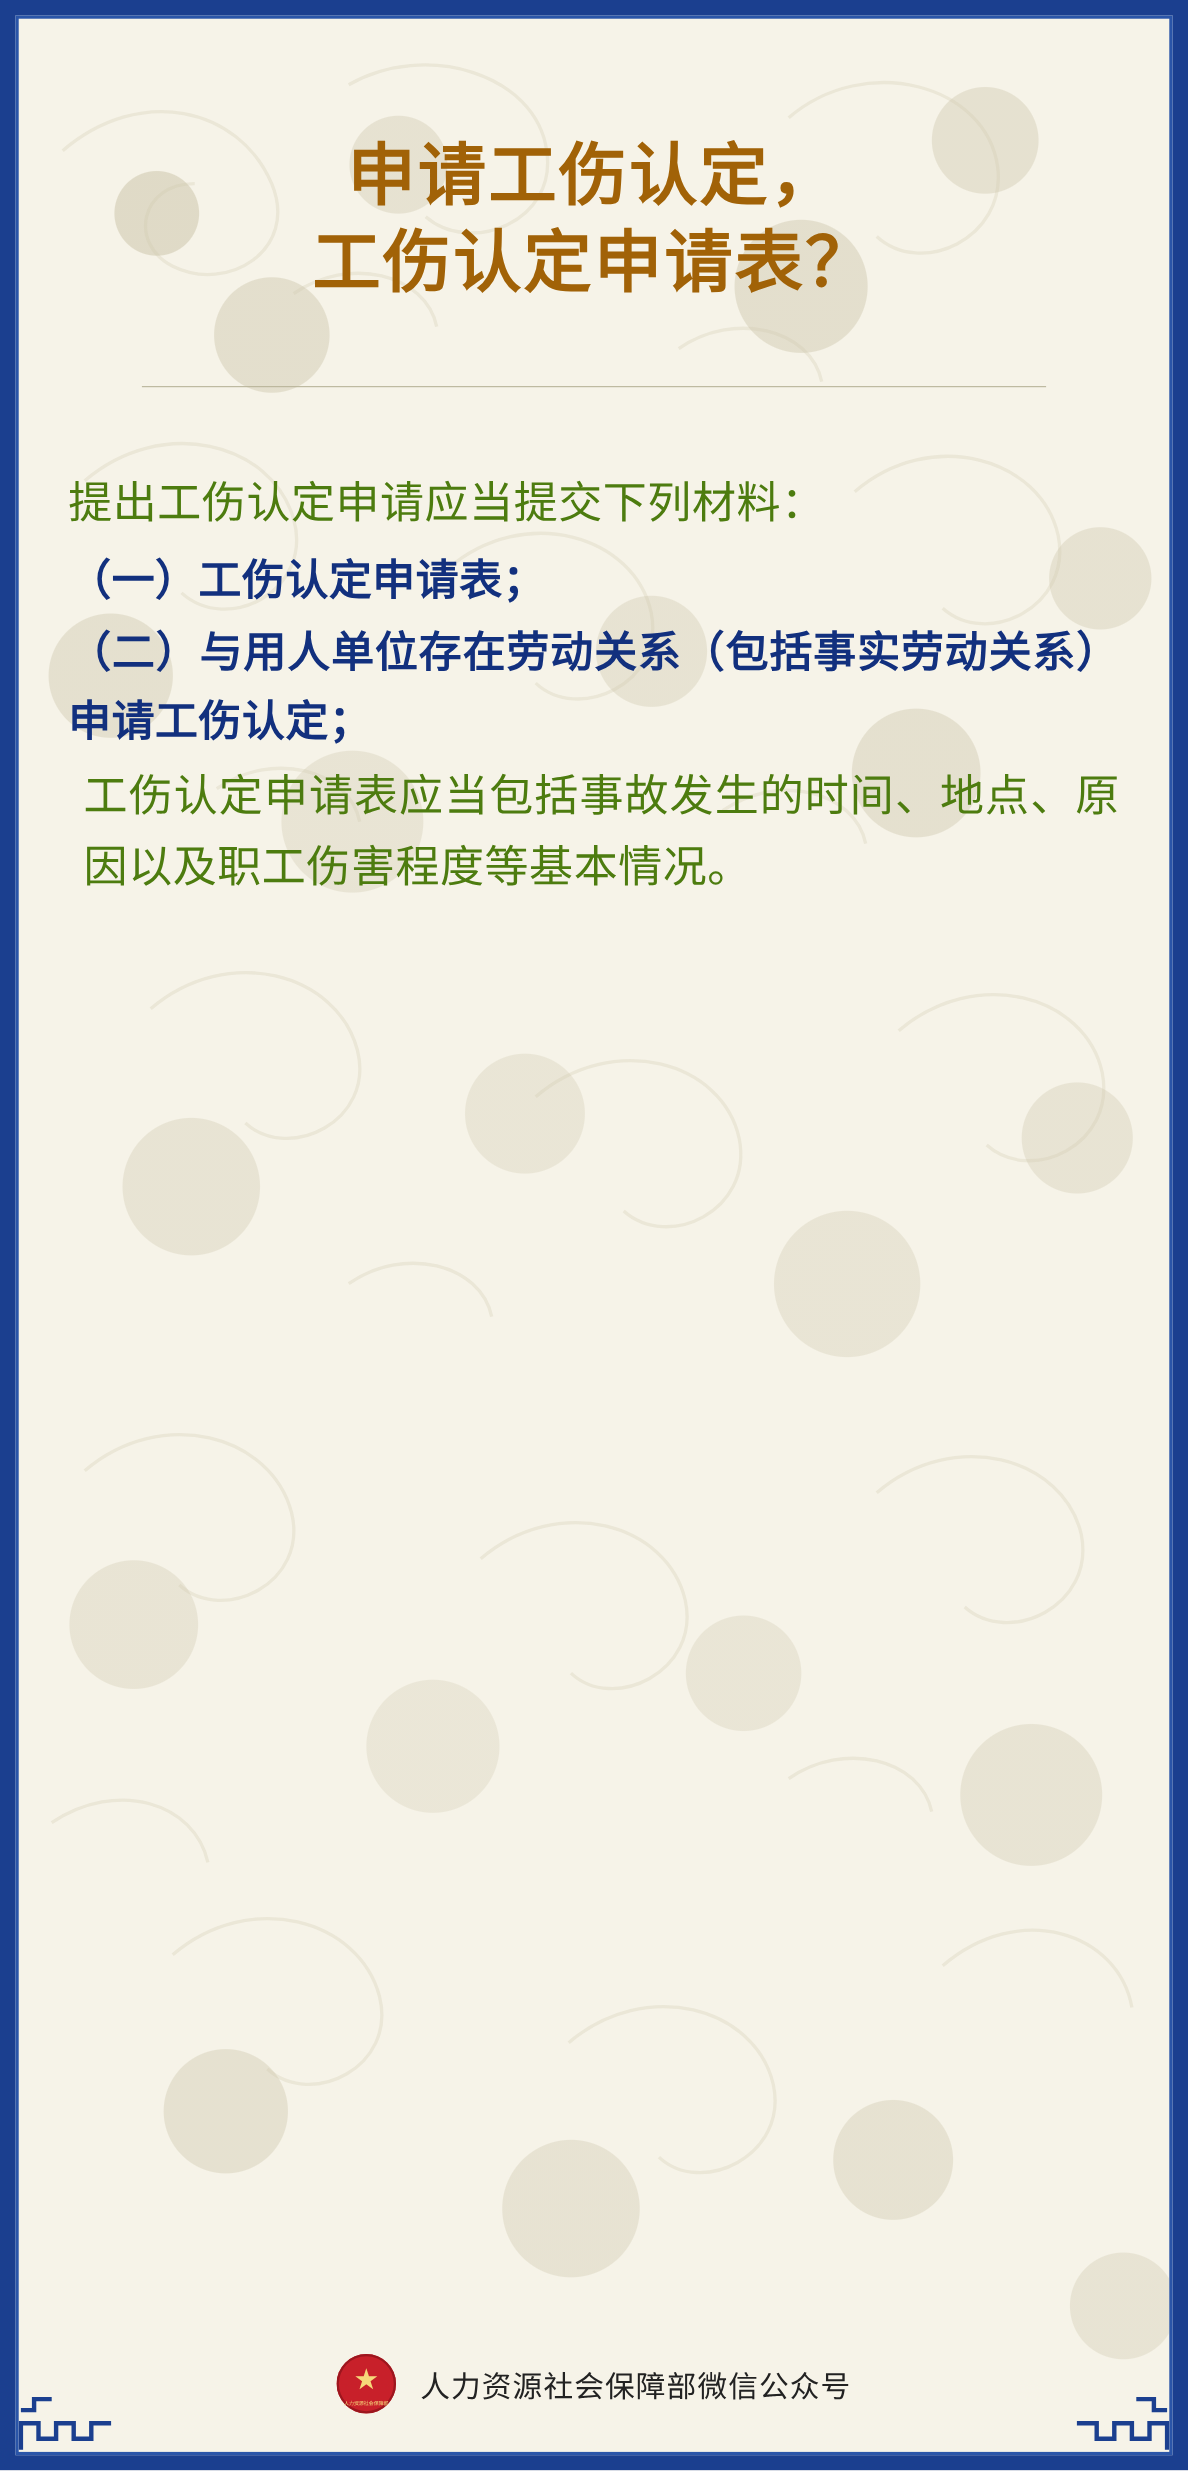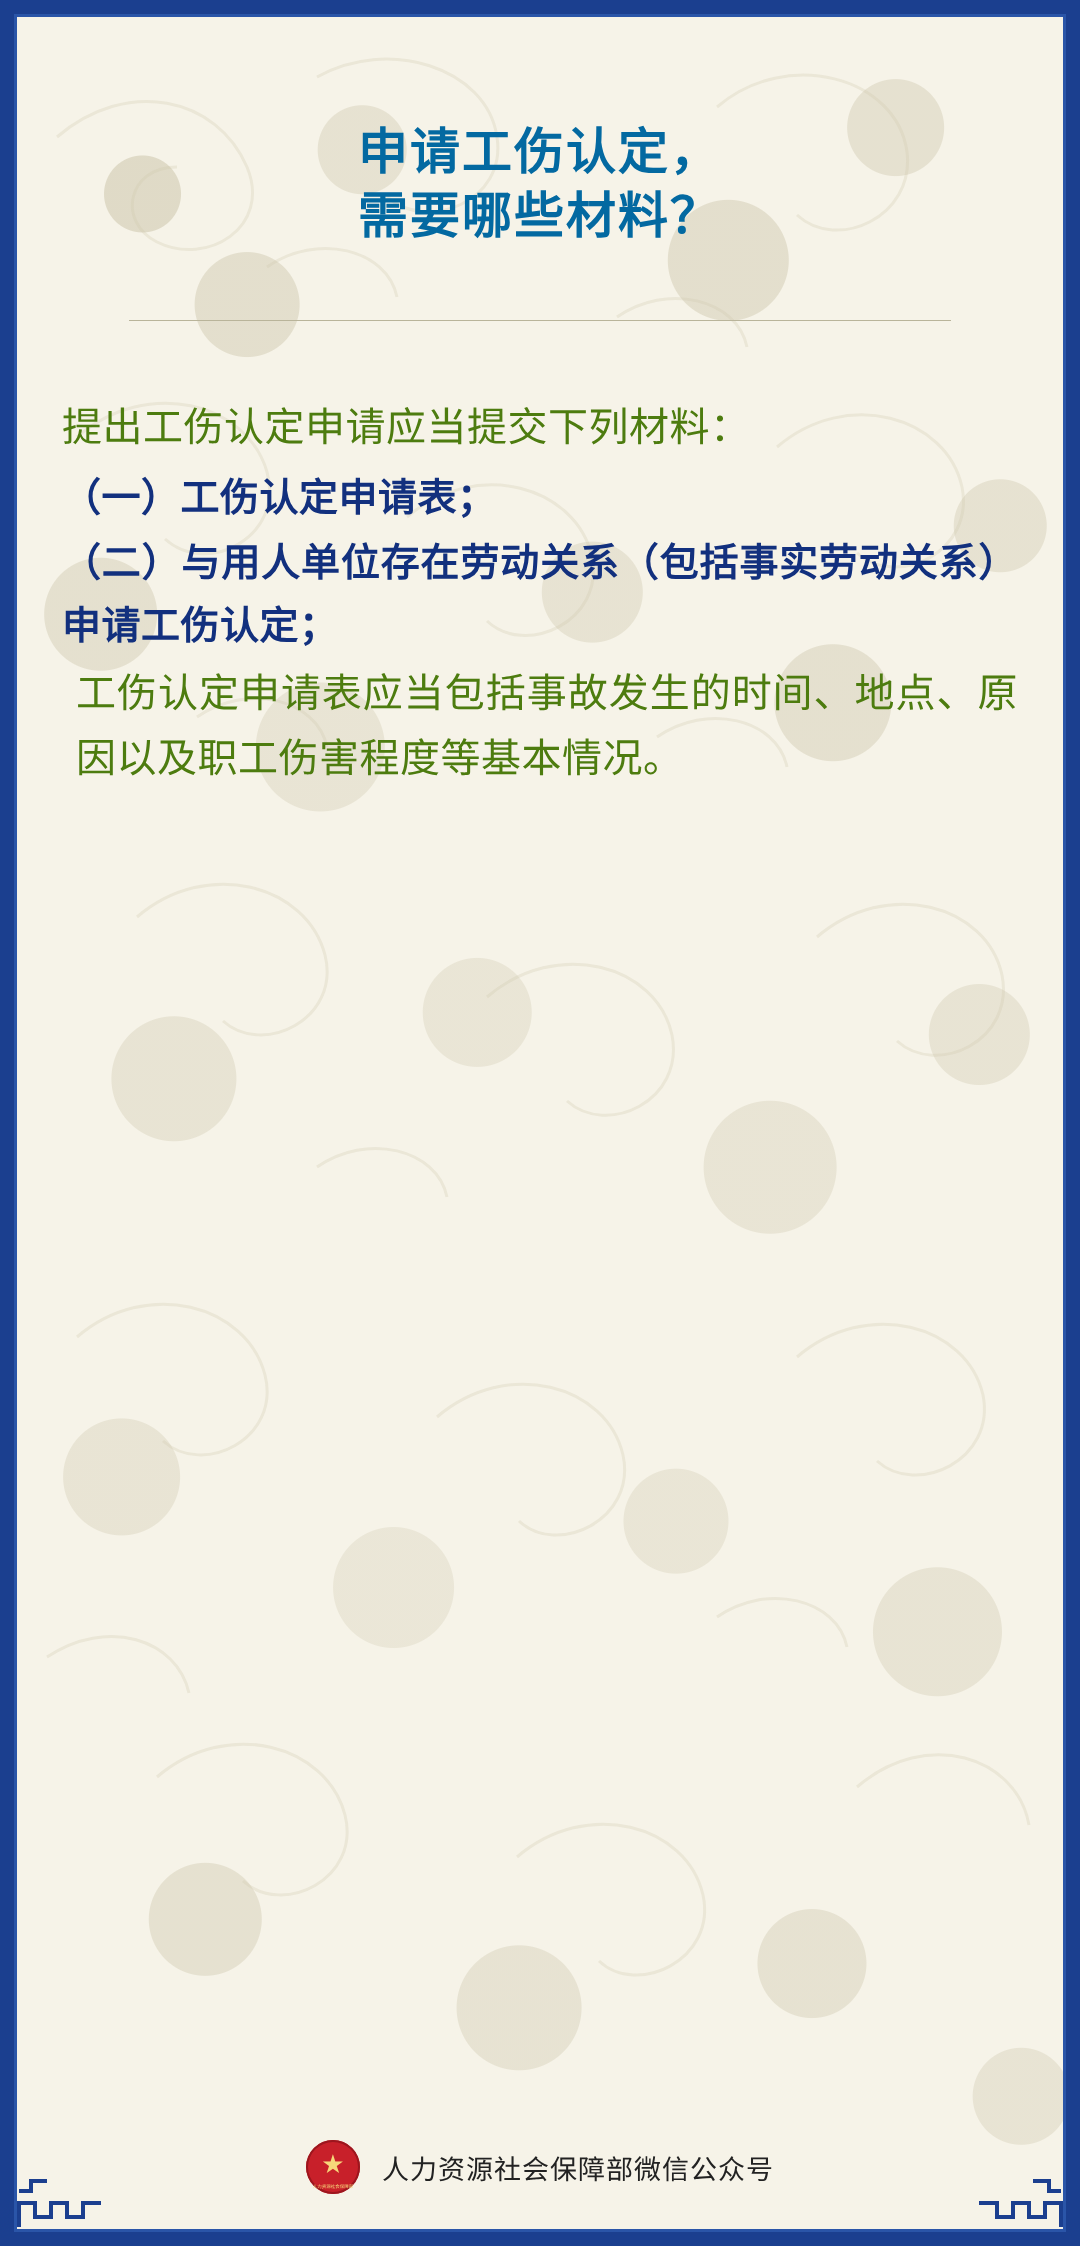--- a/index.html
+++ b/index.html
@@ -85,22 +85,22 @@
     height: 100%;
   }
 
   .title-block {
     padding-top: 120px;
     text-align: center;
   }
   .title-line {
     font-family: "DejaVu Serif", "Liberation Serif", serif;
     font-weight: bold;
-    color: #0369a1;
-    font-size: 50px;
+    color: #a16207;
+    font-size: 62px;
     line-height: 1.28;
     letter-spacing: 2px;
   }
 
   .divider {
     margin: 72px auto 0 auto;
     width: 86%;
     height: 1px;
     background: #b9b49a;
   }
@@ -221,21 +221,21 @@
       <path d="M640,720 C690,685 760,702 770,750"></path>
       <path d="M300,1150 C350,1115 420,1132 430,1180"></path>
       <path d="M700,1600 C750,1565 820,1582 830,1630"></path>
     </g>
   </svg>
 
   <div class="content">
 
     <div class="title-block">
       <div class="title-line">申请工伤认定，</div>
-      <div class="title-line">需要哪些材料？</div>
+      <div class="title-line">工伤认定申请表？</div>
     </div>
 
     <div class="divider"></div>
 
     <div class="body-block">
       <p class="para intro">提出工伤认定申请应当提交下列材料：</p>
       <p class="para item">（一）工伤认定申请表；</p>
       <p class="para item">（二）与用人单位存在劳动关系（包括事实劳动关系）申请工伤认定；</p>
       <p class="para tail">工伤认定申请表应当包括事故发生的时间、地点、原因以及职工伤害程度等基本情况。</p>
     </div>

